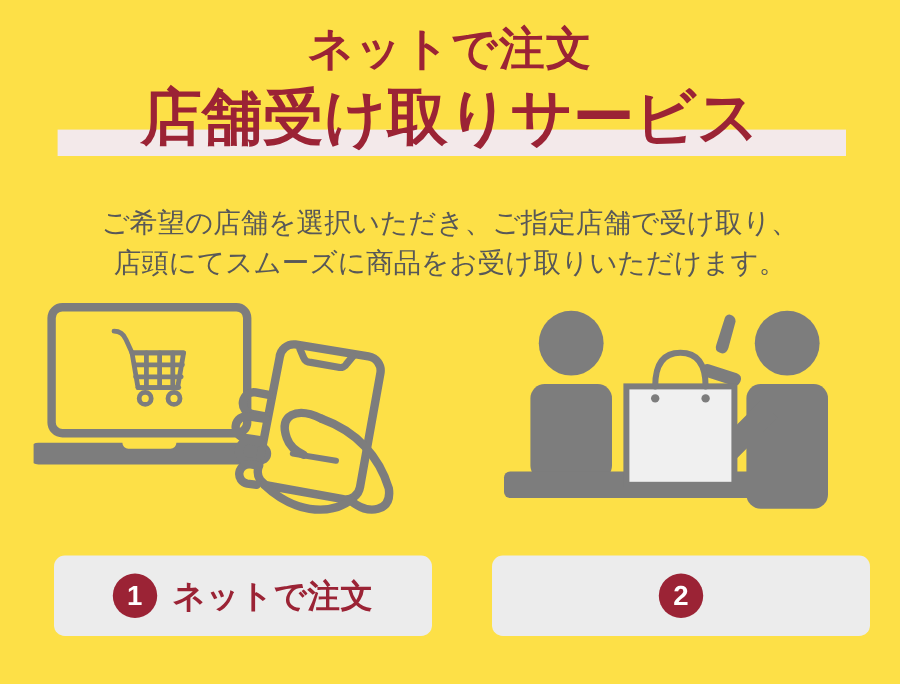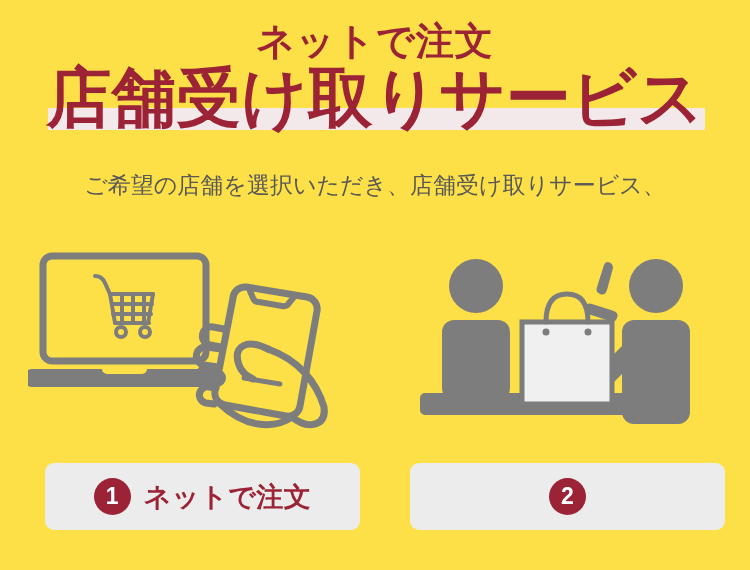--- a/index.html
+++ b/index.html
@@ -43,21 +43,21 @@
   .title-band {
     position: absolute;
     left: 48px;
     top: 42px;
     width: 657px;
     height: 22px;
     background: #f3e9ea;
   }
   .main-title {
     position: relative;
-    font-size: 65px;
+    font-size: 51px;
     line-height: 64px;
     font-weight: 700;
     color: #9b2335;
     letter-spacing: 0px;
     white-space: nowrap;
   }
 
   
   .desc {
     position: absolute;
@@ -130,21 +130,22 @@
 
   <div class="headline-wrap">
     <div class="eyebrow">ネットで注文</div>
     <div class="title-row">
       <div class="title-band"></div>
       <div class="main-title">店舗受け取りサービス</div>
     </div>
   </div>
 
   <div class="desc">
-    <span class="line">ご希望の店舗を選択いただき、店舗受け取りサービス、</span>
+    <span class="line">ご希望の店舗を選択いただき、ご指定店舗で受け取り、</span>
+    <span class="line">店頭にてスムーズに商品をお受け取りいただけます。</span>
   </div>
 
   <div class="illus illus-left">
     <svg viewBox="0 0 345 192" width="345" height="192" aria-hidden="true">
       <g fill="none" stroke="#7d7d7d" stroke-linecap="round" stroke-linejoin="round">
 
         <rect x="15" y="8" width="163" height="105" rx="9" ry="9" stroke-width="7"></rect>
 
         <path d="M4 121 h70 a5 5 0 0 0 5 5 h35 a5 5 0 0 0 5 -5 h70 a9 9 0 0 1 0 18 h-185 a9 9 0 0 1 0 -18 z" fill="#7d7d7d" stroke="none"></path>
 

